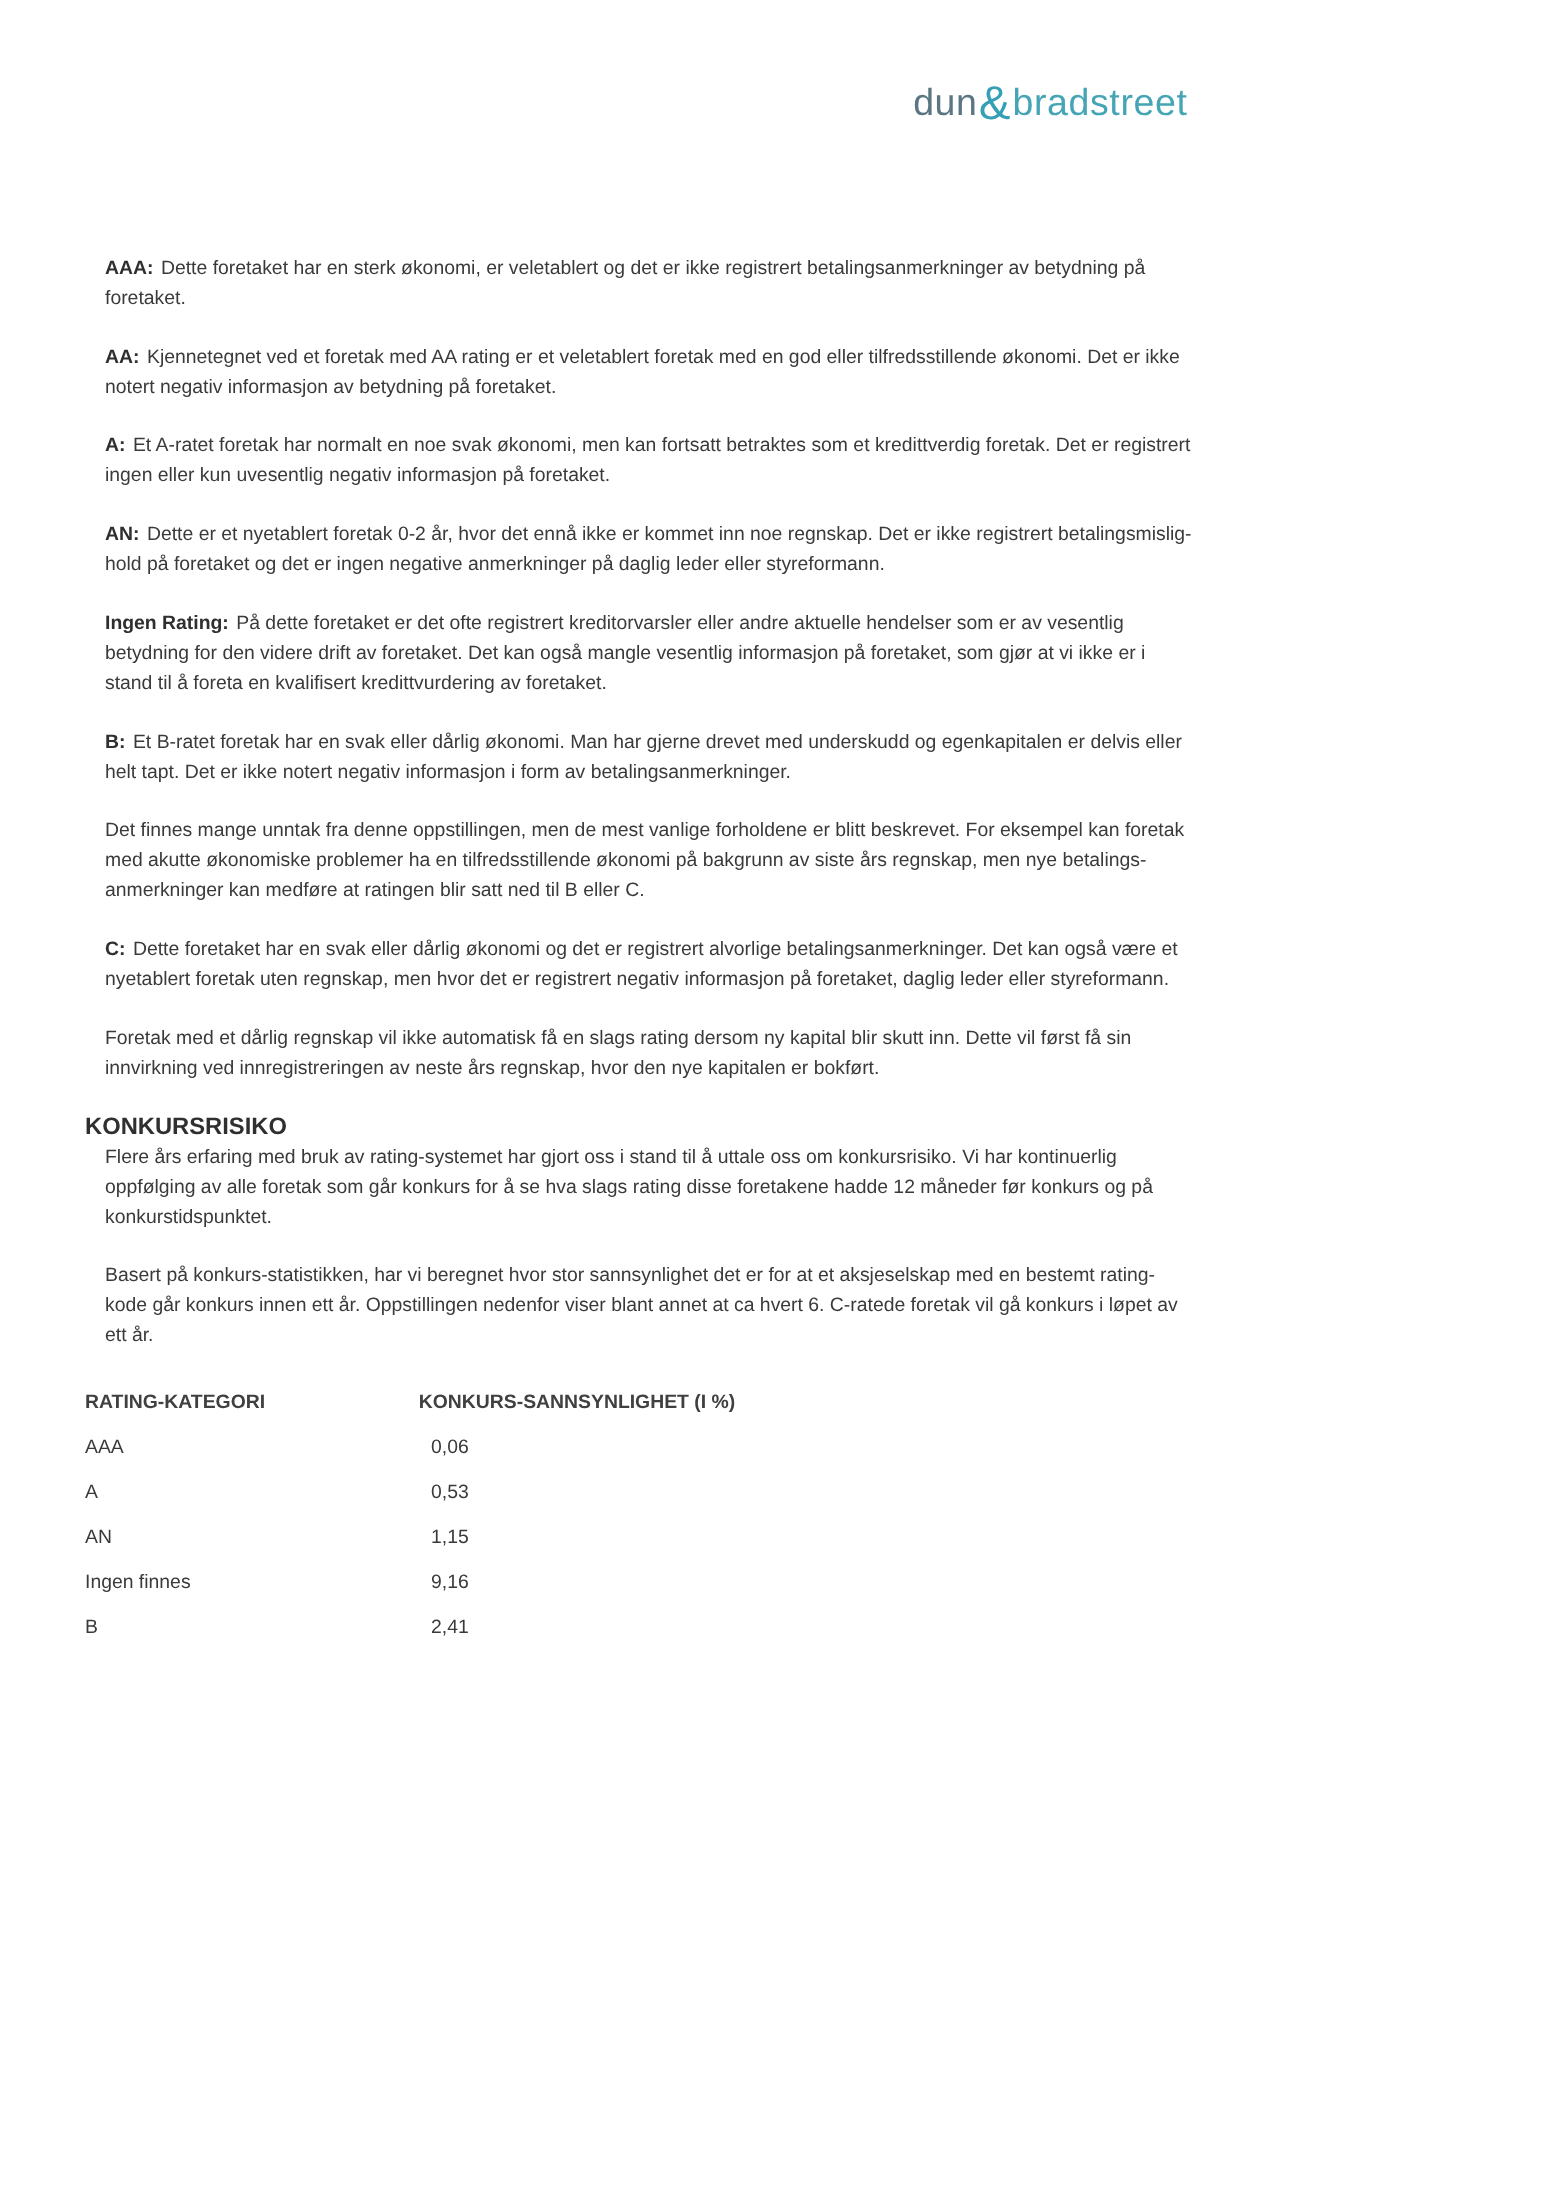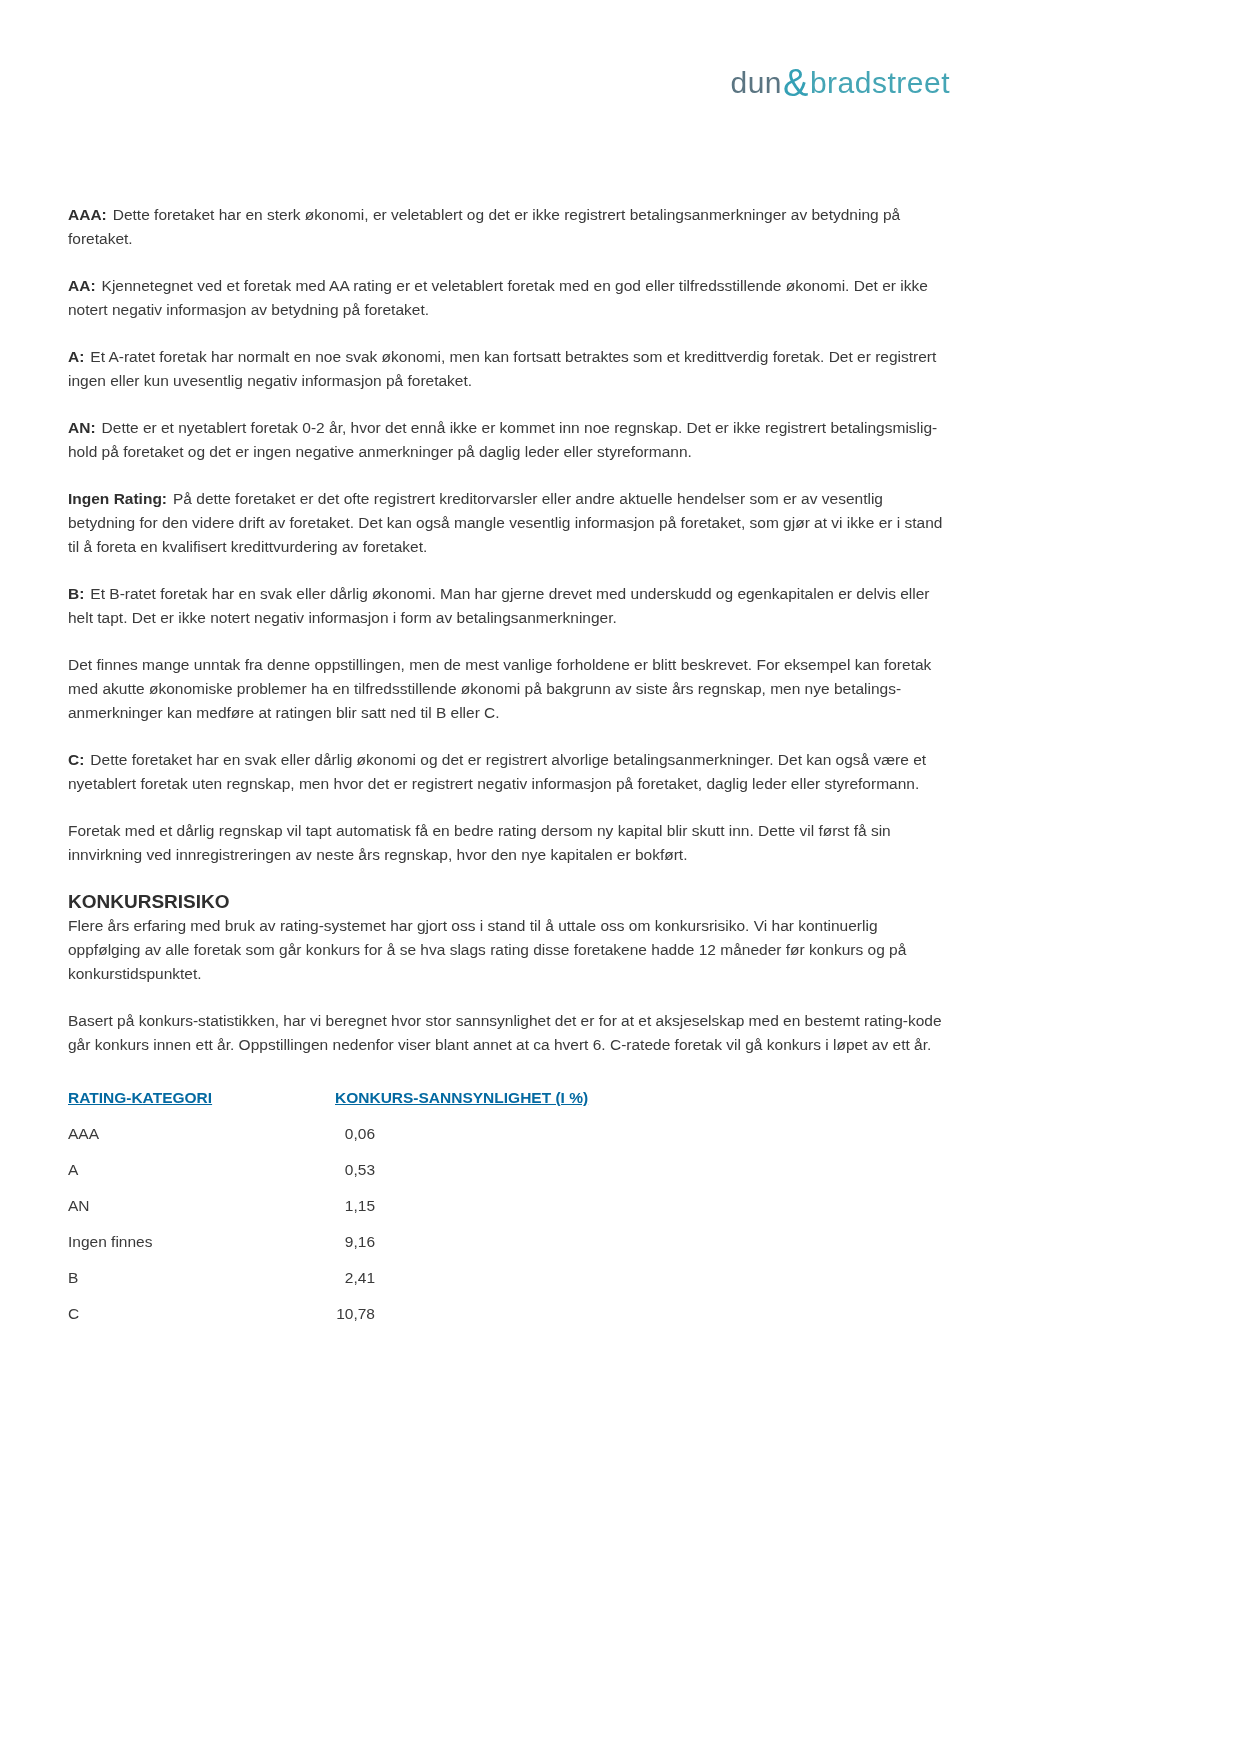--- a/index.html
+++ b/index.html
@@ -25,36 +25,36 @@
   .logo .amp { color: #35a0b5; font-size: 38px; vertical-align: -3px; padding: 0 1px; }
   .logo .brad { color: #45a5b5; }
   .content {
     position: absolute;
     top: 203px;
     left: 68px;
     width: 886px;
     font-size: 15.5px;
     line-height: 24px;
   }
-  p.para { margin: 0 0 23px 0; }
+  p.para { margin: 0 0 23px 16px; }
   .lbl { font-weight: bold; color: #2f2f2f; margin-right: 6px; }
   h3.section-heading {
     font-size: 19px;
     line-height: 24px;
     margin: 0;
     font-weight: bold;
     color: #2f2f2f;
   }
   p.after-heading { margin-top: 0; }
   .table { margin-top: 14px; }
   .trow { display: flex; line-height: 36px; }
   .tc1 { width: 267px; flex-shrink: 0; }
   .tc2 { }
   .tc2.num { width: 40px; text-align: right; }
-  .thead .tc1, .thead .tc2 { font-weight: bold; color: #0369a1; text-decoration: underline; }
+  .thead .tc1, .thead .tc2 { font-weight: bold; color: #404040; }
   .updated { font-style: italic; margin-top: 42px; }
   .footer {
     position: absolute;
     top: 1498px;
     right: 291px;
     font-size: 17px;
     color: #3a3a3a;
     white-space: nowrap;
   }
 </style>
@@ -78,21 +78,21 @@
     <p class="para"><span class="lbl">AN:</span><span>Dette er et nyetablert foretak 0-2 år, hvor det ennå ikke er kommet inn noe regnskap. Det er ikke registrert betalingsmislig- hold på foretaket og det er ingen negative anmerkninger på daglig leder eller styreformann.</span></p>
 
     <p class="para"><span class="lbl">Ingen Rating:</span><span>På dette foretaket er det ofte registrert kreditorvarsler eller andre aktuelle hendelser som er av vesentlig betydning for den videre drift av foretaket. Det kan også mangle vesentlig informasjon på foretaket, som gjør at vi ikke er i stand til å foreta en kvalifisert kredittvurdering av foretaket.</span></p>
 
     <p class="para"><span class="lbl">B:</span><span>Et B-ratet foretak har en svak eller dårlig økonomi. Man har gjerne drevet med underskudd og egenkapitalen er delvis eller helt tapt. Det er ikke notert negativ informasjon i form av betalingsanmerkninger.</span></p>
 
     <p class="para">Det finnes mange unntak fra denne oppstillingen, men de mest vanlige forholdene er blitt beskrevet. For eksempel kan foretak med akutte økonomiske problemer ha en tilfredsstillende økonomi på bakgrunn av siste års regnskap, men nye betalings- anmerkninger kan medføre at ratingen blir satt ned til B eller C.</p>
 
     <p class="para"><span class="lbl">C:</span><span>Dette foretaket har en svak eller dårlig økonomi og det er registrert alvorlige betalingsanmerkninger. Det kan også være et nyetablert foretak uten regnskap, men hvor det er registrert negativ informasjon på foretaket, daglig leder eller styreformann.</span></p>
 
-    <p class="para">Foretak med et dårlig regnskap vil tapt automatisk få en bedre rating dersom ny kapital blir skutt inn. Dette vil først få sin innvirkning ved innregistreringen av neste års regnskap, hvor den nye kapitalen er bokført.</p>
+    <p class="para">Foretak med et dårlig regnskap vil ikke automatisk få en slags rating dersom ny kapital blir skutt inn. Dette vil først få sin innvirkning ved innregistreringen av neste års regnskap, hvor den nye kapitalen er bokført.</p>
 
     <h3 class="section-heading">KONKURSRISIKO</h3>
     <p class="para after-heading">Flere års erfaring med bruk av rating-systemet har gjort oss i stand til å uttale oss om konkursrisiko. Vi har kontinuerlig oppfølging av alle foretak som går konkurs for å se hva slags rating disse foretakene hadde 12 måneder før konkurs og på konkurstidspunktet.</p>
 
     <p class="para">Basert på konkurs-statistikken, har vi beregnet hvor stor sannsynlighet det er for at et aksjeselskap med en bestemt rating-kode går konkurs innen ett år. Oppstillingen nedenfor viser blant annet at ca hvert 6. C-ratede foretak vil gå konkurs i løpet av ett år.</p>
 
     <div class="table">
       <div class="trow thead">
         <div class="tc1">RATING-KATEGORI</div>
         <div class="tc2">KONKURS-SANNSYNLIGHET (I %)</div>

